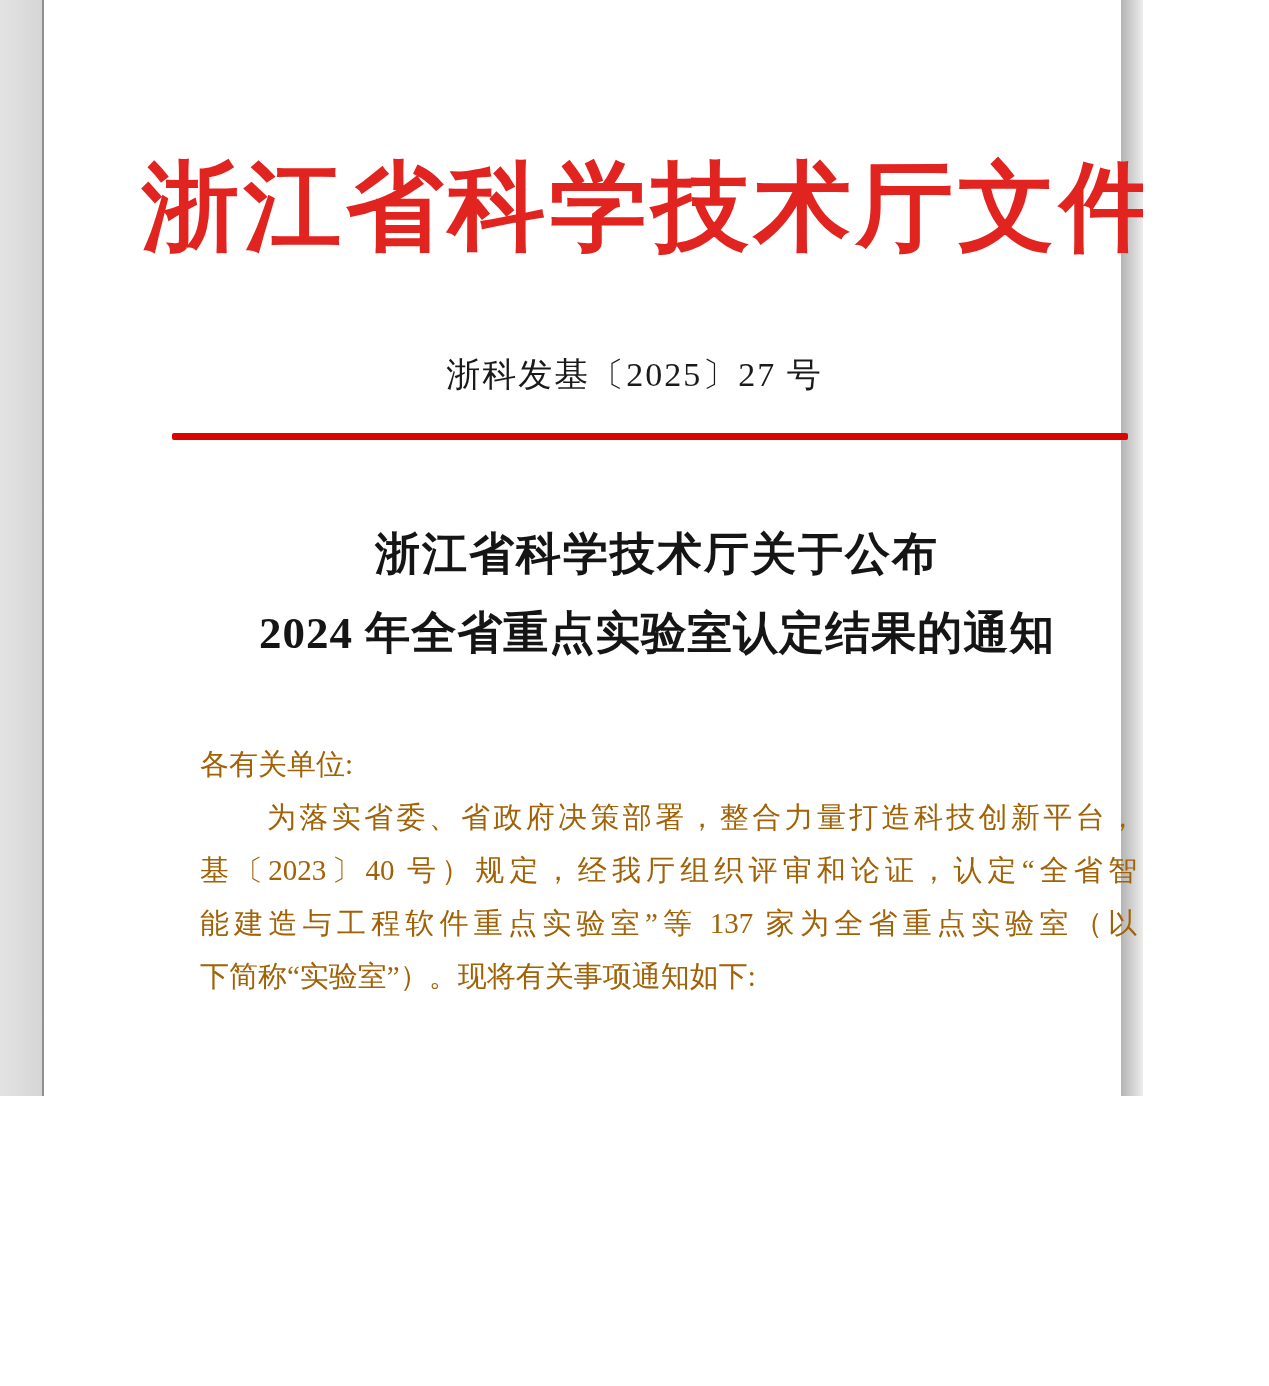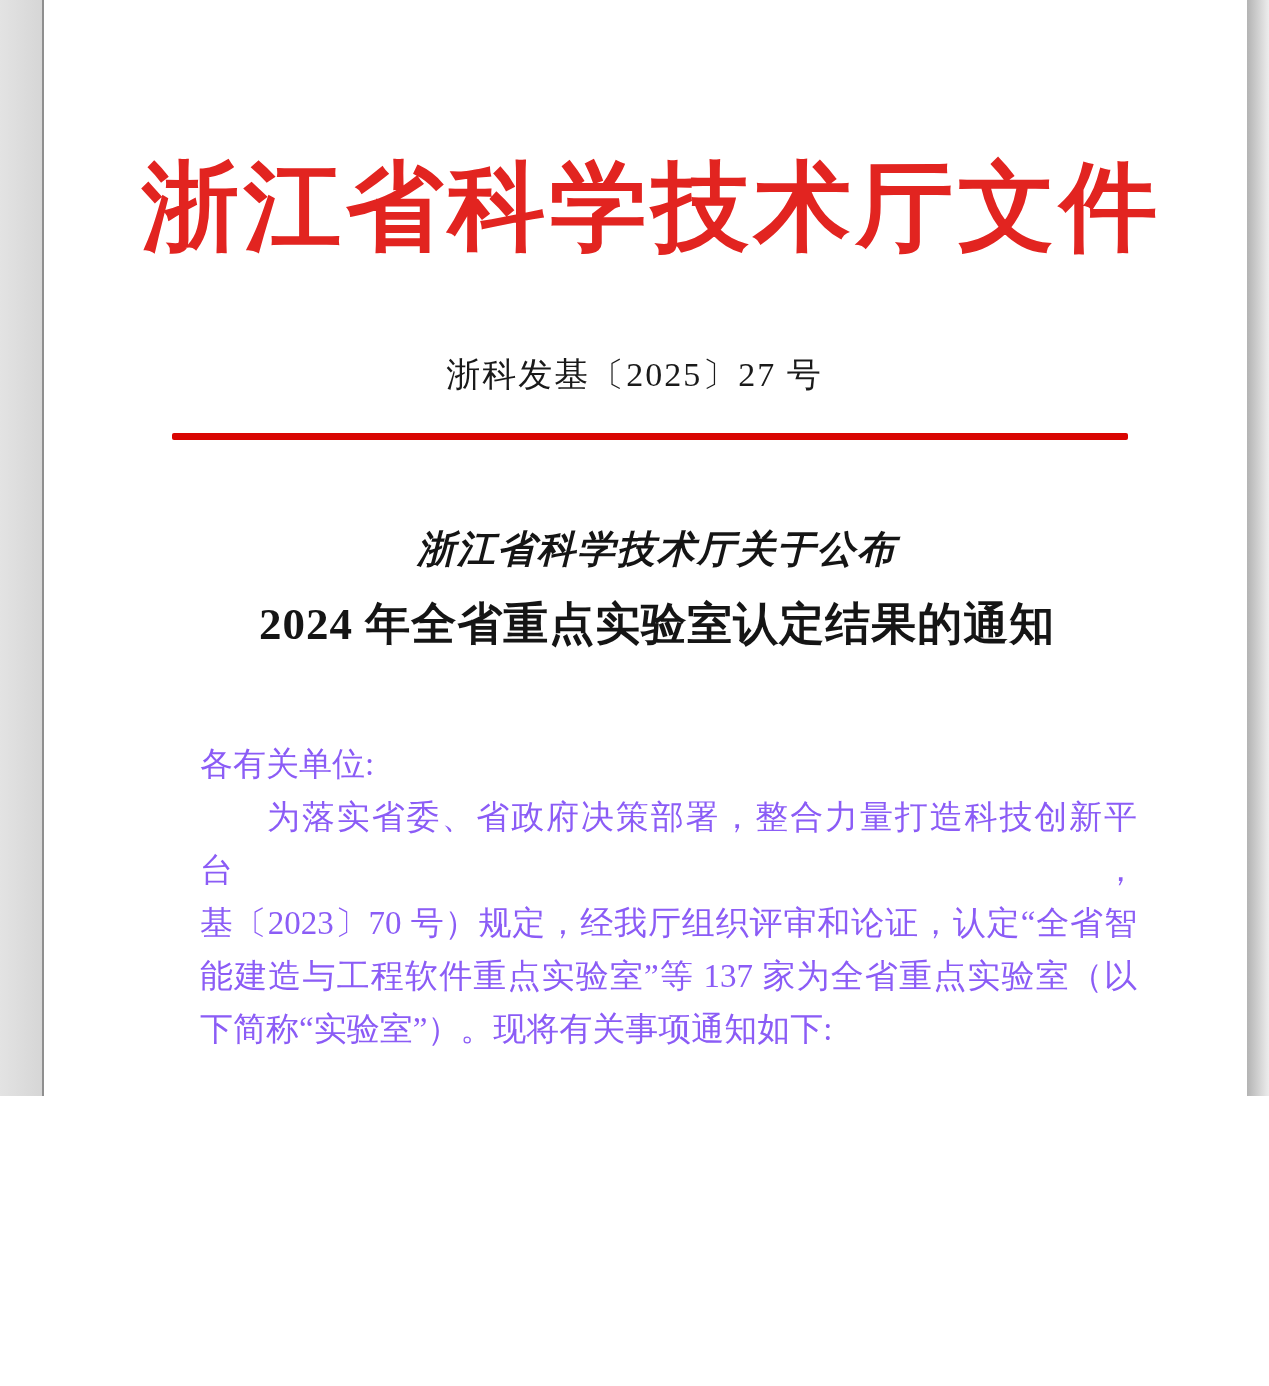--- a/index.html
+++ b/index.html
@@ -1,21 +1,21 @@
 <!DOCTYPE html>
 <html><head>
 <meta charset="utf-8">
 <style>
   * { margin: 0; padding: 0; box-sizing: border-box; }
   html, body { background: #ffffff; }
   body { font-family: "Liberation Serif", "DejaVu Serif", serif; }
 
   .stage {
     position: relative;
-    width: 1269px;
+    width: 1143px;
     height: 1386px;
     background: #ffffff;
     overflow: hidden;
   }
 
   
   .gutter-left {
     position: absolute;
     left: 0; top: 0;
     width: 44px; height: 1105px;
@@ -61,29 +61,29 @@
   }
 
   .subtitle {
     position: absolute;
     left: 45px; top: 524px;
     width: 1224px;
     text-align: center;
     font-weight: bold;
     color: #151515;
   }
-  .subtitle .t1 { font-size: 38px; letter-spacing: 2px; font-style: italic; }
+  .subtitle .t1 { font-size: 45px; letter-spacing: 2px; }
   .subtitle .t2 { font-size: 45px; letter-spacing: 1px; margin-top: 19px; }
 
   .body-text {
     position: absolute;
     left: 200px; top: 738px;
     width: 937px;
-    font-size: 33px;
-    color: #8b5cf6;
+    font-size: 29px;
+    color: #a16207;
     line-height: 53px;
   }
   .bline { width: 937px; }
   .just { text-align: justify; text-align-last: justify; }
   .indent { text-indent: 67px; }
 
   
   .table-band {
     position: absolute;
     left: 0; top: 1096px;
@@ -106,21 +106,21 @@
   <div class="red-rule"></div>
 
   <div class="subtitle">
     <div class="t1">浙江省科学技术厅关于公布</div>
     <div class="t2">2024 年全省重点实验室认定结果的通知</div>
   </div>
 
   <div class="body-text">
     <div class="bline">各有关单位:</div>
     <div class="bline just indent">为落实省委、省政府决策部署，整合力量打造科技创新平台，</div>
-    <div class="bline just">基〔2023〕70 号）规定，经我厅组织评审和论证，认定“全省智</div>
+    <div class="bline just">基〔2023〕40 号）规定，经我厅组织评审和论证，认定“全省智</div>
     <div class="bline just">能建造与工程软件重点实验室”等 137 家为全省重点实验室（以</div>
     <div class="bline">下简称“实验室”）。现将有关事项通知如下:</div>
   </div>
 
   <div class="table-band">
     
 
     
 
     

